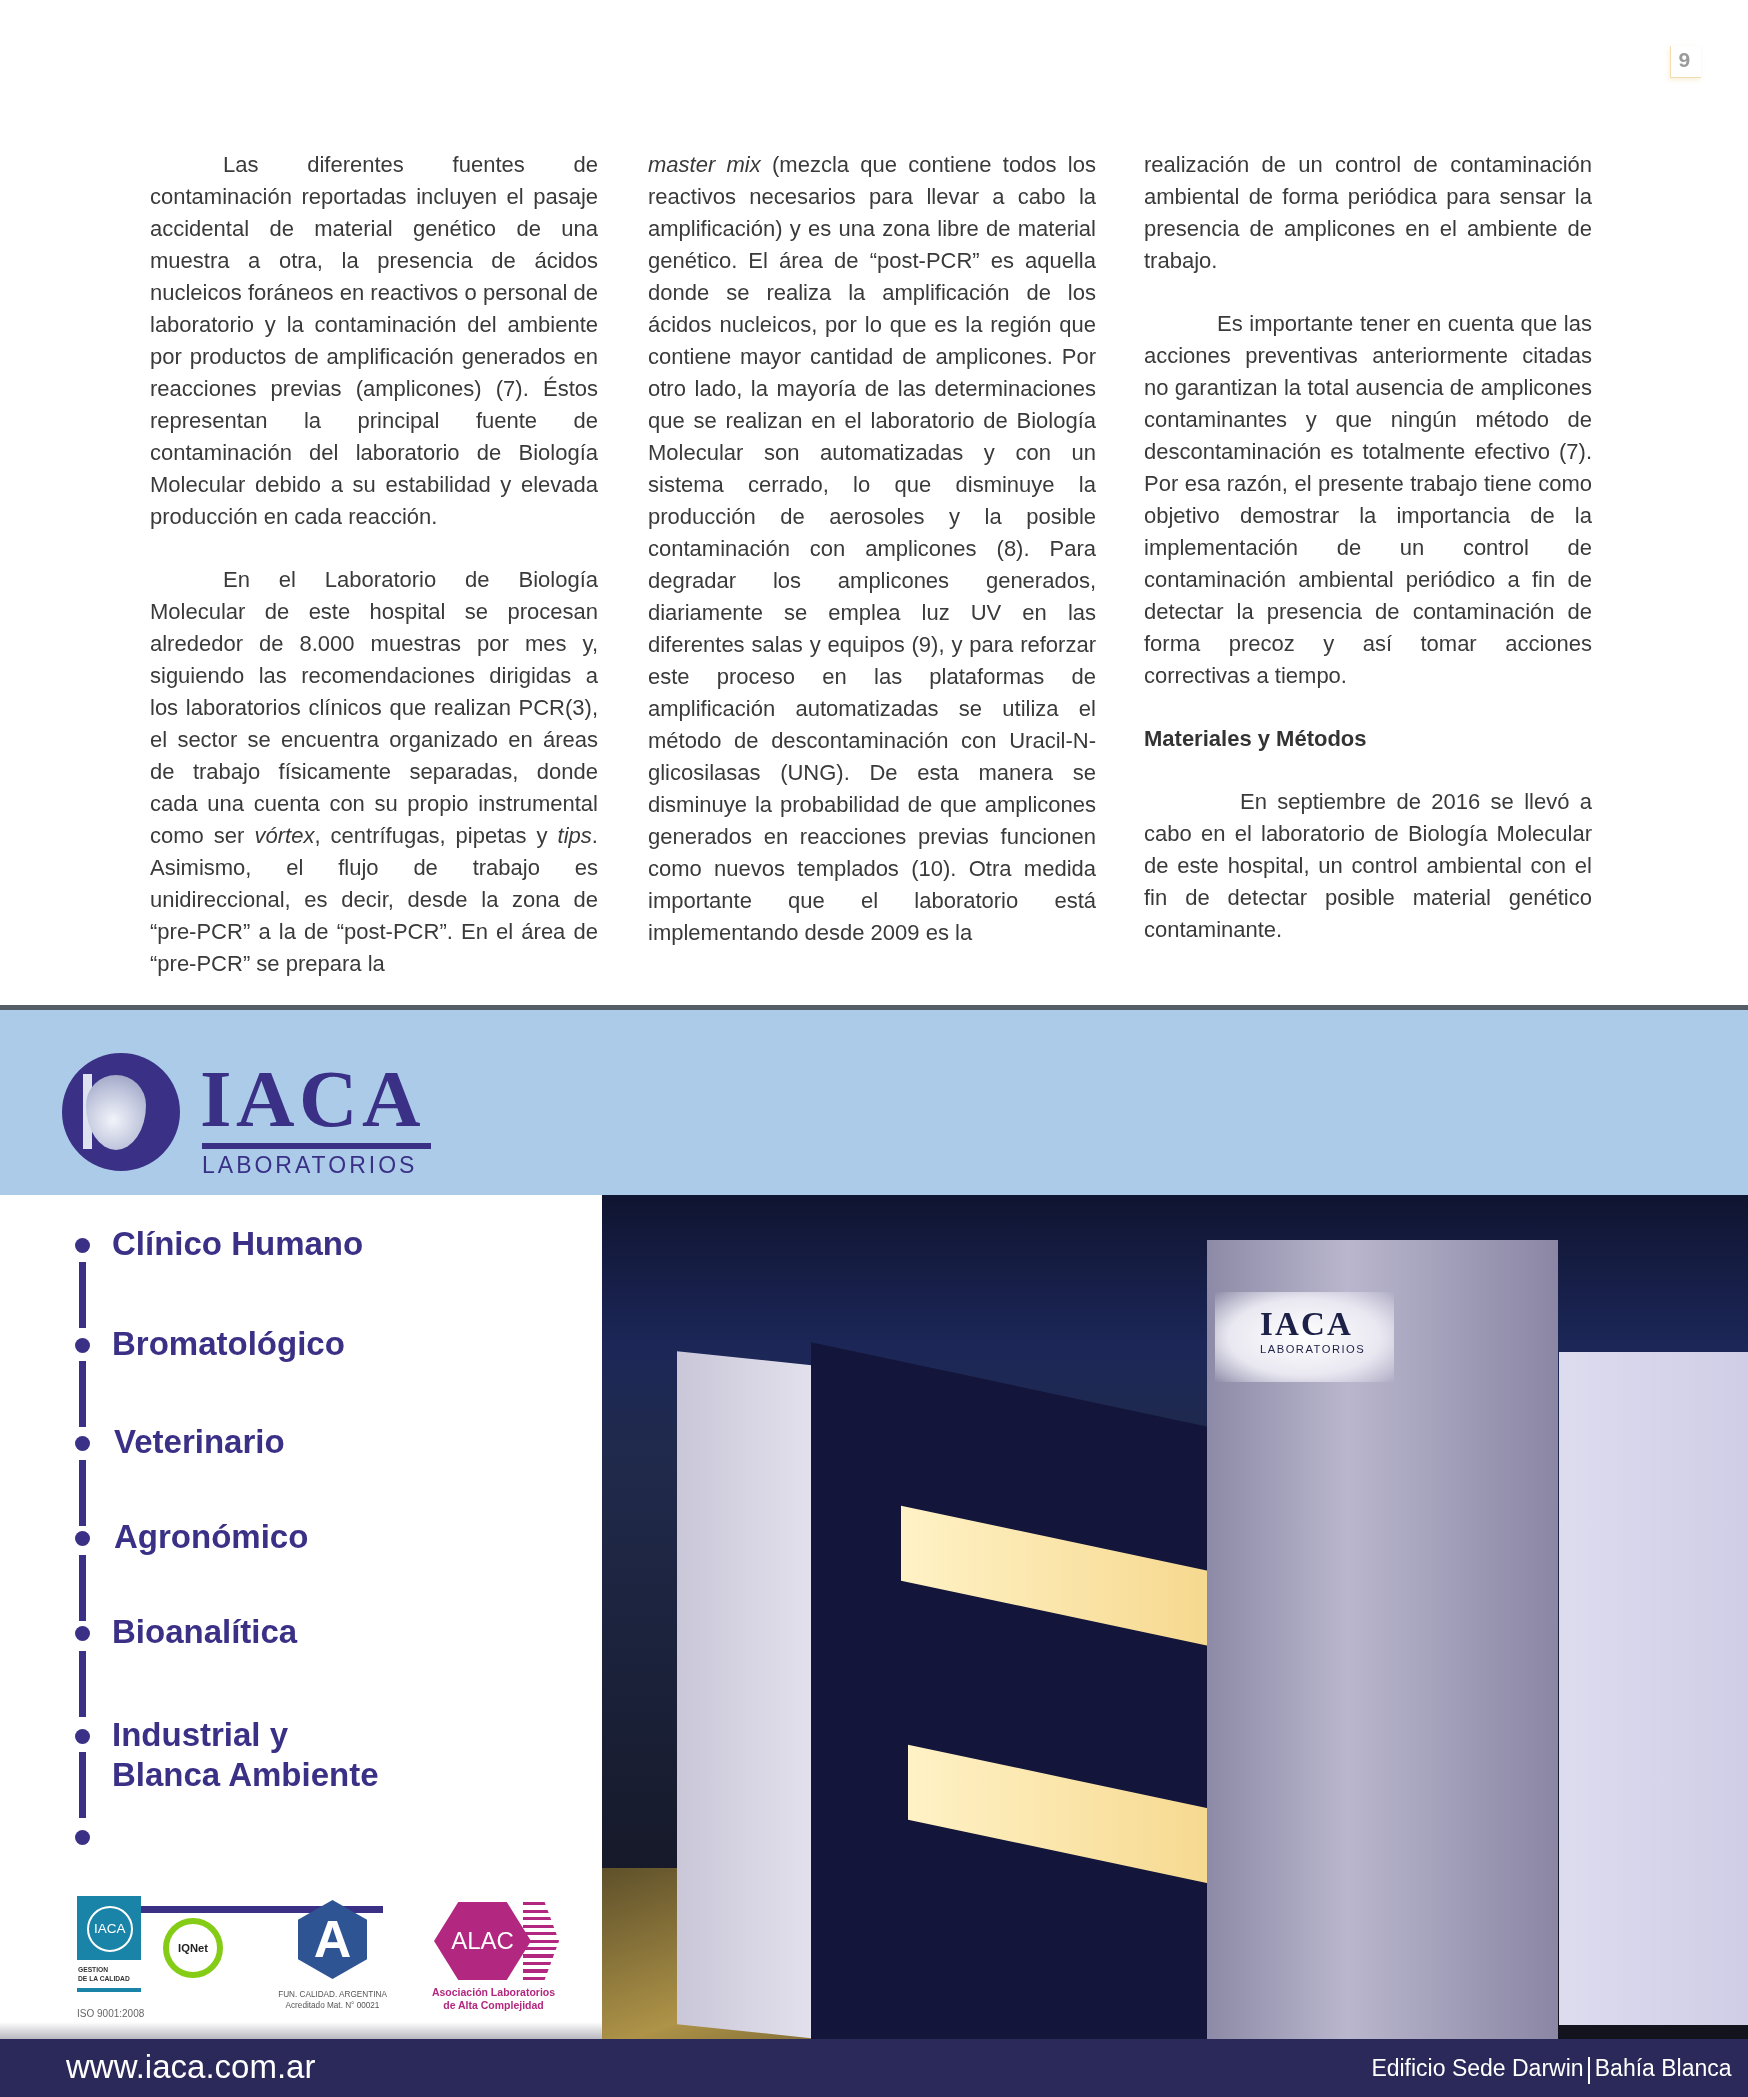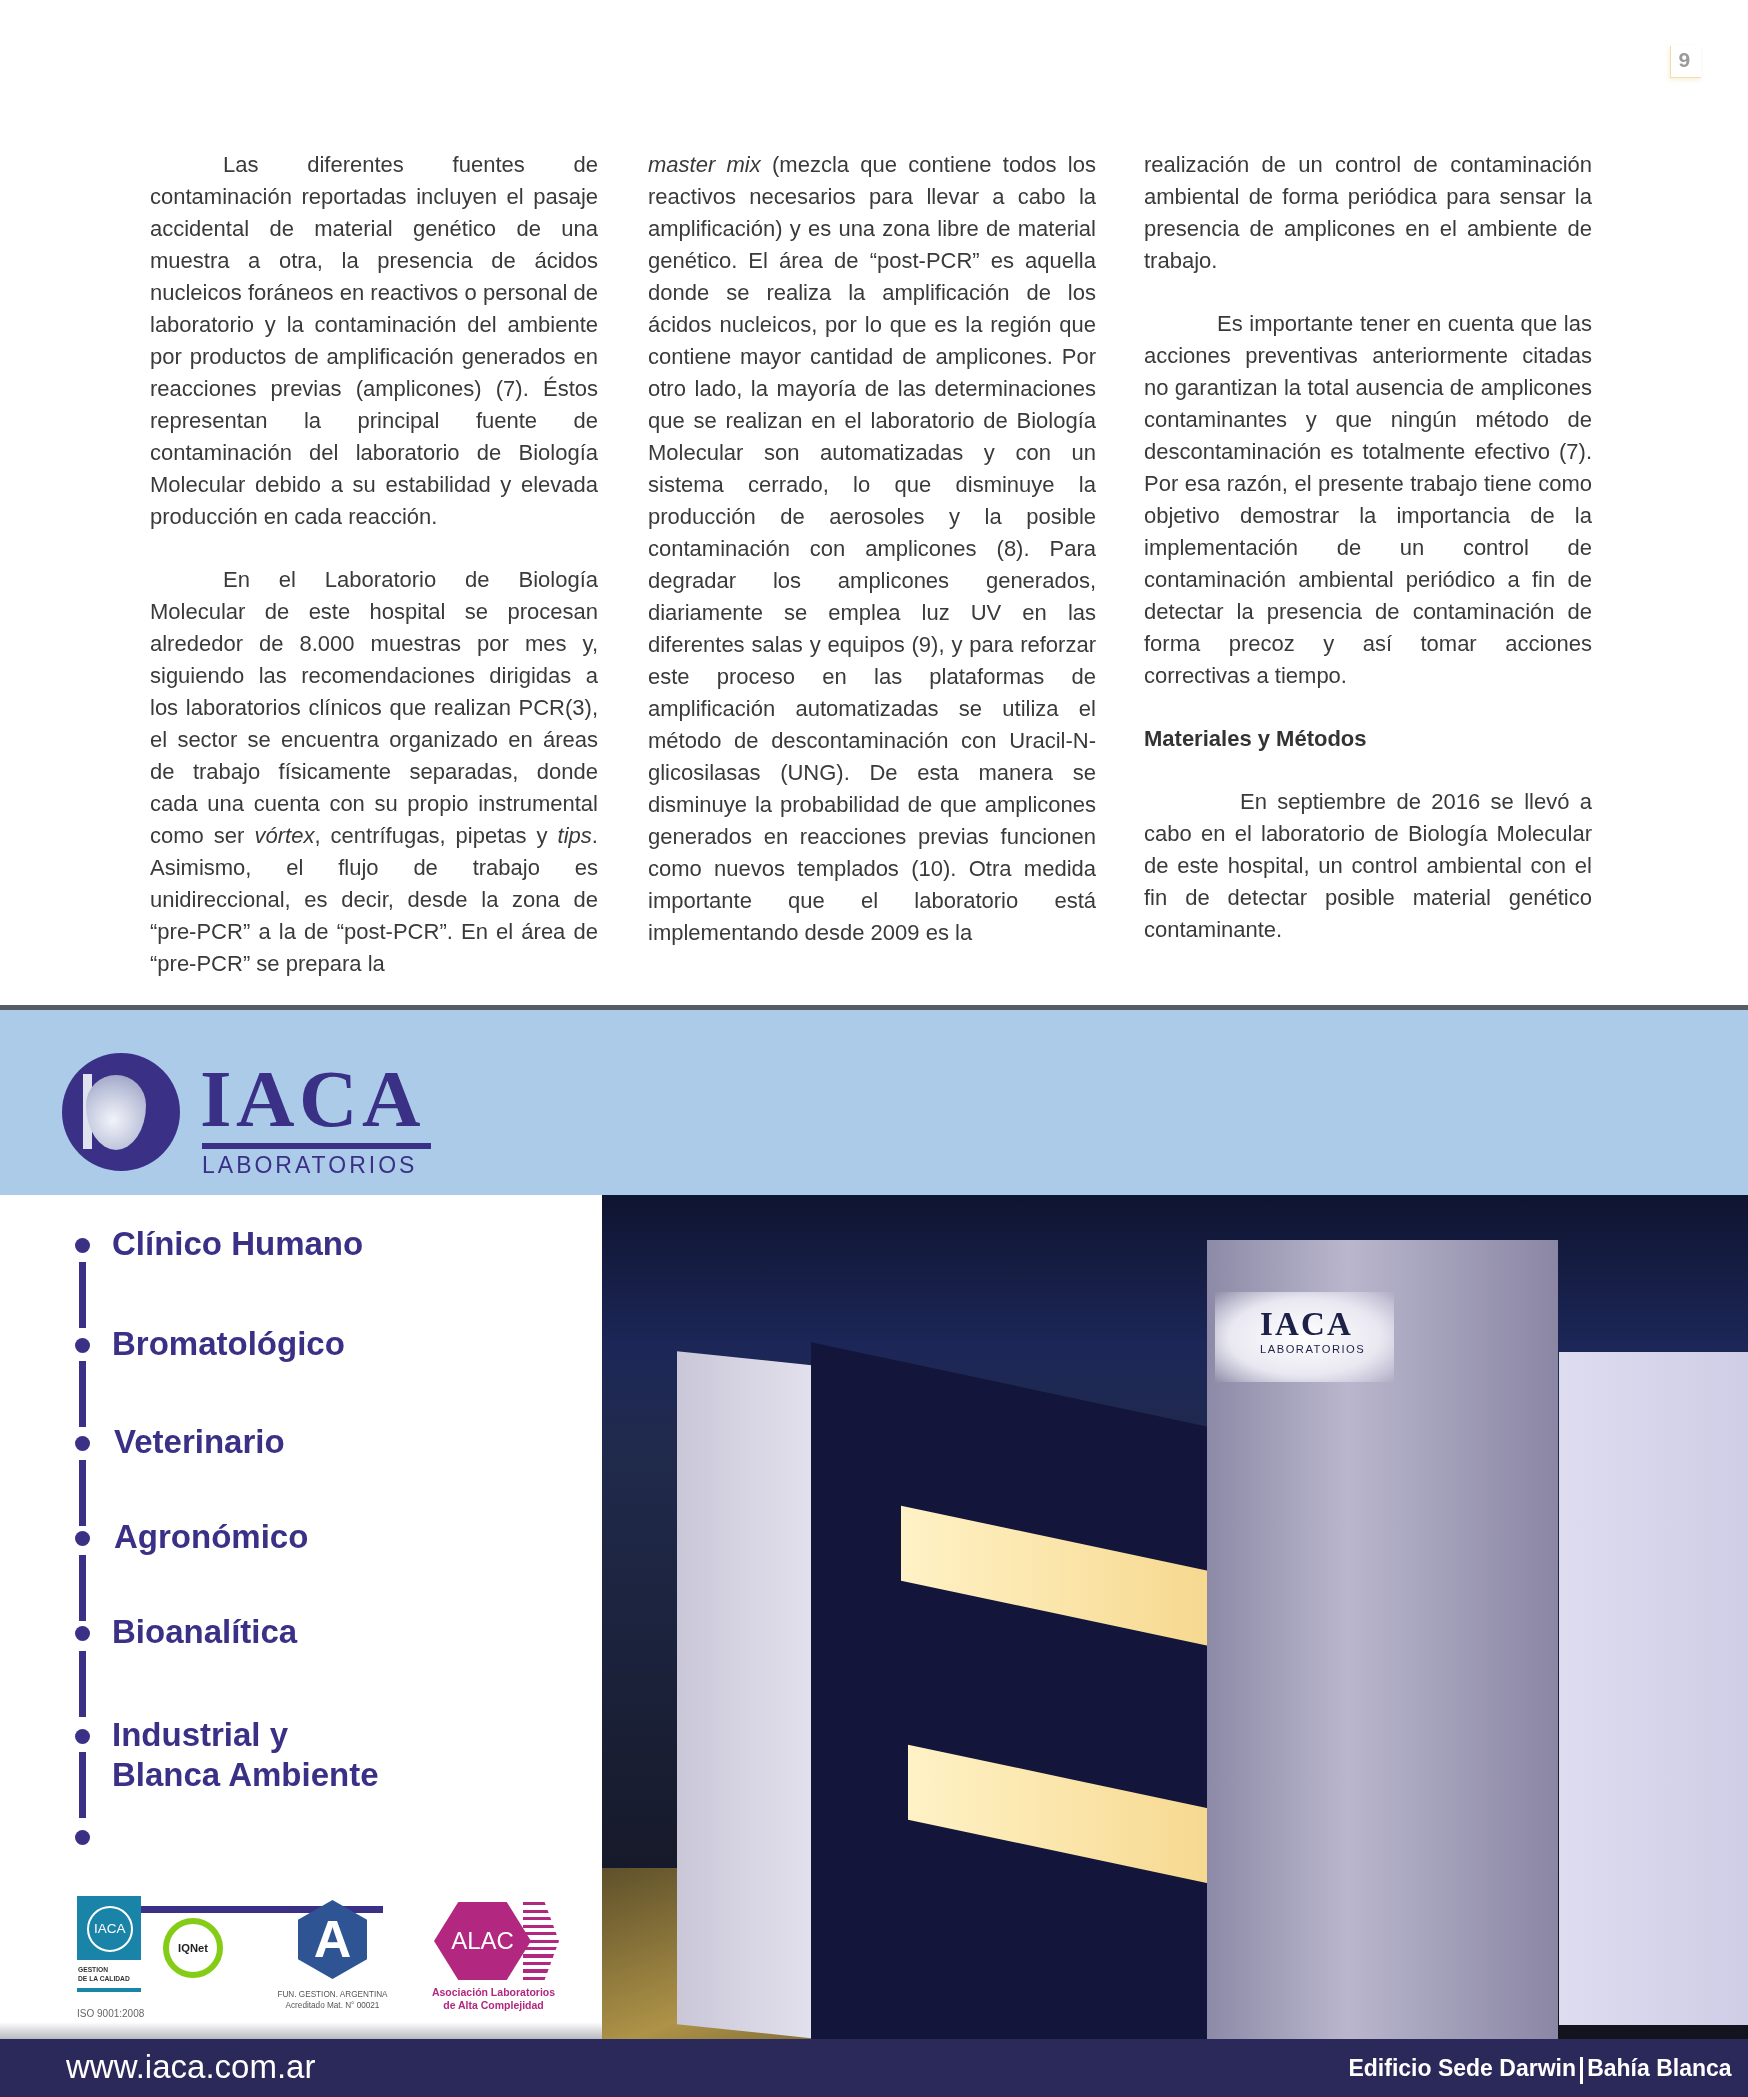--- a/index.html
+++ b/index.html
@@ -83,21 +83,21 @@
   .sign { position:absolute; left:613px; top:97px; width:179px; height:90px;
           background:radial-gradient(ellipse at center,#ffffff 0%,#e9e8f1 60%,rgba(255,255,255,0) 100%); }
   .sign-text { position:absolute; left:658px; top:111px; font-family:"Liberation Serif", serif; font-weight:bold;
                font-size:33px; color:#1d2148; letter-spacing:2.2px; }
   .sign-sub { position:absolute; left:658px; top:148px; font-size:11.2px; color:#1d2148; letter-spacing:1.5px; }
   .street { position:absolute; left:0; top:673px; width:613px; height:179px;
             background:linear-gradient(160deg,#6b5a2a 0%,#c9a94f 45%,#2b2416 100%); opacity:0.85; }
 
   .footer { position:absolute; left:0; top:1034px; width:1748px; height:58px; background:#2b285a; }
   .footer-url { position:absolute; left:66px; top:9px; font-size:33px; color:#ffffff; }
-  .footer-right { position:absolute; right:16.4px; top:16.4px; font-size:23px; font-weight:bold; color:#ffffff; }
+  .footer-right { position:absolute; right:16.4px; top:16.4px; font-size:23px; font-weight:normal; color:#ffffff; }
   .footer-sep { display:inline-block; width:2.2px; height:27px; background:#ffffff; vertical-align:middle; margin:0 4.5px; }
   .fade { position:absolute; left:0; top:1017px; width:602px; height:17px;
           background:linear-gradient(180deg,#ffffff,#b8b8c0); }
 </style>
 </head>
 <body>
 
 <div class="pagenum">
   <span>9</span>
 </div>
@@ -173,21 +173,21 @@
   </div>
   <div class="iram-rule"></div>
   <div class="iram-iso">ISO 9001:2008</div>
 
   <div class="iqnet">
     <span>IQNet</span>
   </div>
 
   <div class="fba">A</div>
   <div class="fba-txt">
-    <div>FUN. GESTION. ARGENTINA</div>
+    <div>FUN. CALIDAD. ARGENTINA</div>
     <div>Acreditado Mat. N° 00021</div>
   </div>
 
   <div class="alac">ALAC</div>
   <div class="alac-lines"></div>
   <div class="alac-txt">
     <div>Asociación Laboratorios</div>
     <div>de Alta Complejidad</div>
   </div>
 

